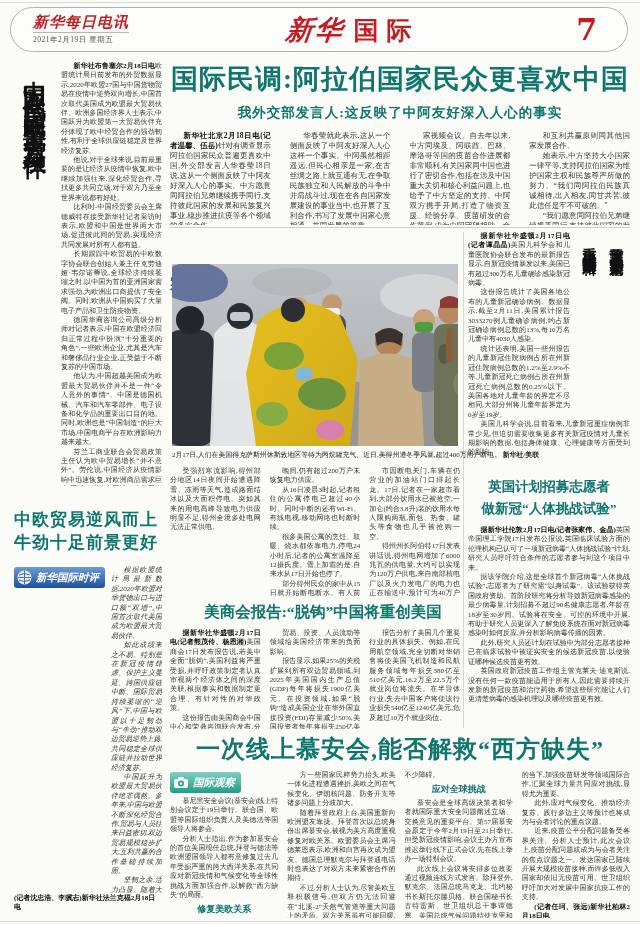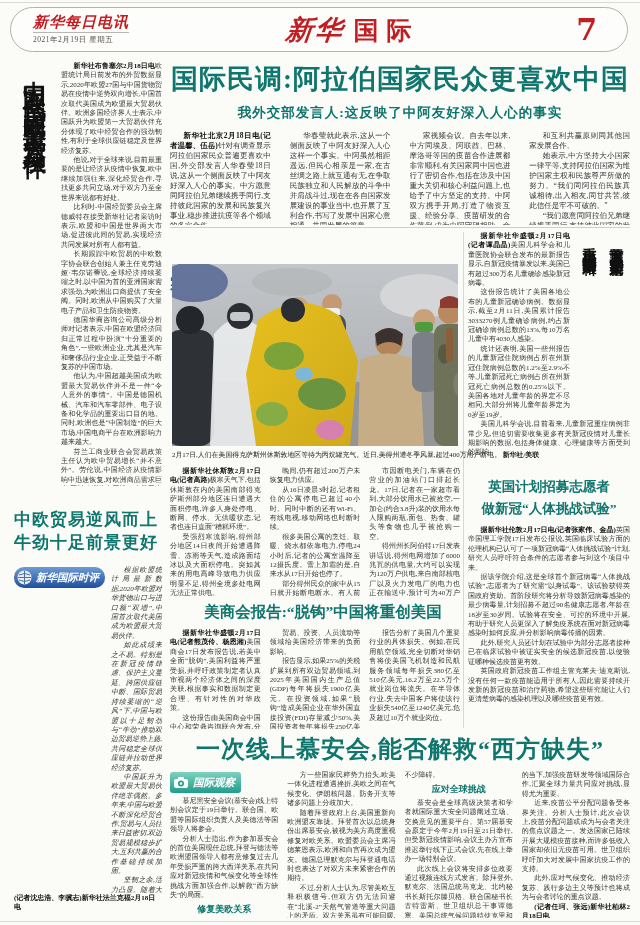--- a/index.html
+++ b/index.html
@@ -43,21 +43,21 @@
   }
   #left-body{flex:1;}
   #cmt-head{margin-top:22px;text-align:left;font-size:17px;line-height:23px;letter-spacing:1px;}
   #cmt-wrap{margin-top:12px;}
   .badge{
     float:left;display:flex;align-items:center;gap:4px;
     border-radius:3px;color:#fff;font-style:italic;font-weight:bold;
     font-family:"Liberation Sans","DejaVu Sans",sans-serif;
     padding:0 6px 0 3px;height:21px;margin:1px 6px 3px 0;
   }
-  .badge.blue{background:linear-gradient(180deg,#6e9bd4,#1d4f9c);border-radius:10px;}
+  .badge.blue{background:linear-gradient(180deg,#6e9bd4,#1d4f9c);}
   .badge.teal{background:linear-gradient(180deg,#7fd0bf,#1f9e8b);}
   .badge .blabel{font-size:10.5px;white-space:nowrap;}
   #cmt-txt{font-style:italic;height:328px;}
   .credit{font-weight:bold;color:#111;}
   
   #main-art{left:170px;top:62px;width:460px;}
   #main-art h1{text-align:center;font-size:27px;letter-spacing:1px;line-height:34px;}
   #main-art h2{text-align:center;font-size:13.5px;margin-top:8px;letter-spacing:1px;}
   .colwrap{display:flex;gap:9px;}
   .colwrap .col{flex:1;overflow:hidden;}
@@ -229,21 +229,20 @@
   </svg>
 </div>
 
 <div id="caption" class="abs">
   <span>2月17日,人们在美国得克萨斯州休斯敦地区等待为丙烷罐充气。近日,美得州遭冬季风暴,超过400万用户断电。</span>
   <b>新华社/美联</b>
 </div>
 
 <div id="storm-cols" class="abs colwrap body-txt small-txt">
   <div class="col">
-    <p><b class="dl">据新华社休斯敦2月17日电(记者高路)</b><span>极寒天气下,包括休斯敦在内的美国南部得克萨斯州部分地区连日遭遇大面积停电,许多人身处停电、断网、停水、无供暖状态,记者也连日直面“糟糕环境”。</span></p>
     <p>受强烈寒流影响,得州部分地区14日夜间开始遭遇降雪、冻雨等天气,造成路面结冰以及大面积停电。突如其来的用电高峰导致电力供应明显不足,得州全境多处电网无法正常供电。</p>
 
   </div>
   <div class="col">
     <p>晚间,仍有超过200万户未恢复电力供应。</p>
     <p>从16日凌晨3时起,记者租住的公寓停电已超过40小时。同时中断的还有Wi-Fi、有线电视,移动网络也时断时续。</p>
     <p>很多美国公寓的烹饪、取暖、烧水都依靠电力,停电24小时后,记者的公寓室温降至12摄氏度。雪上加霜的是,自来水从17日开始也停了。</p>
     <p>部分得州民众的家中从15日就开始断电断水。有人前往仍有电力供应的亲友家借宿,一些无家可归者则被安置在政府开放的御寒中心。</p>
 
   </div>
@@ -314,17 +313,17 @@
   </div>
   <div class="col">
     <p style="text-indent:0">不少障碍。</p>
     <h4>应对全球挑战</h4>
     <p>慕安会是全球高级决策者和学者就国际重大安全问题阐述立场、交换意见的重要平台。第57届慕安会原定于今年2月19日至21日举行,但受新冠疫情影响,会议主办方宣布推迟举行线下正式会议,先在线上举办一场特别会议。</p>
     <p>此次线上会议将安排多位政要通过视频连线方式发言。除拜登外,默克尔、法国总统马克龙、北约秘书长斯托尔滕贝格、联合国秘书长古特雷斯、世卫组织总干事谭德塞、美国总统气候问题特使克里和微软创始人盖茨等也将参加。</p>
 
   </div>
   <div class="col">
     <p style="text-indent:0">的当下,加强疫苗研发等领域国际合作,汇聚全球力量共同应对挑战,显得尤为重要。</p>
+    <p>此外,应对气候变化、推动经济复苏、践行多边主义等预计也将成为与会者讨论的重点议题。</p>
     <p>近来,疫苗公平分配问题备受各界关注。分析人士预计,此次会议上,疫苗分配问题或成为与会者关注的焦点议题之一。发达国家已陆续开展大规模疫苗接种,而许多低收入国家却依旧无疫苗可用。世卫组织呼吁加大对发展中国家抗疫工作的支持。</p>
-    <p>此外,应对气候变化、推动经济复苏、践行多边主义等预计也将成为与会者讨论的重点议题。</p>
     <p class="credit">(记者任珂、张远)新华社柏林2月18日电</p>
   </div>
 </div>
 
 </body></html>

